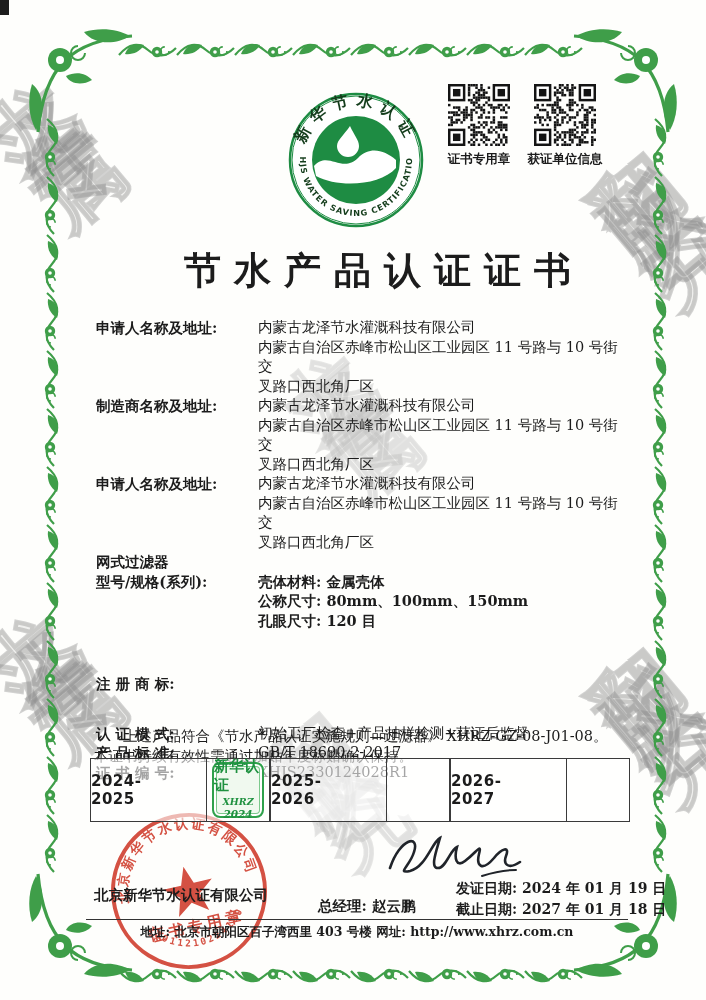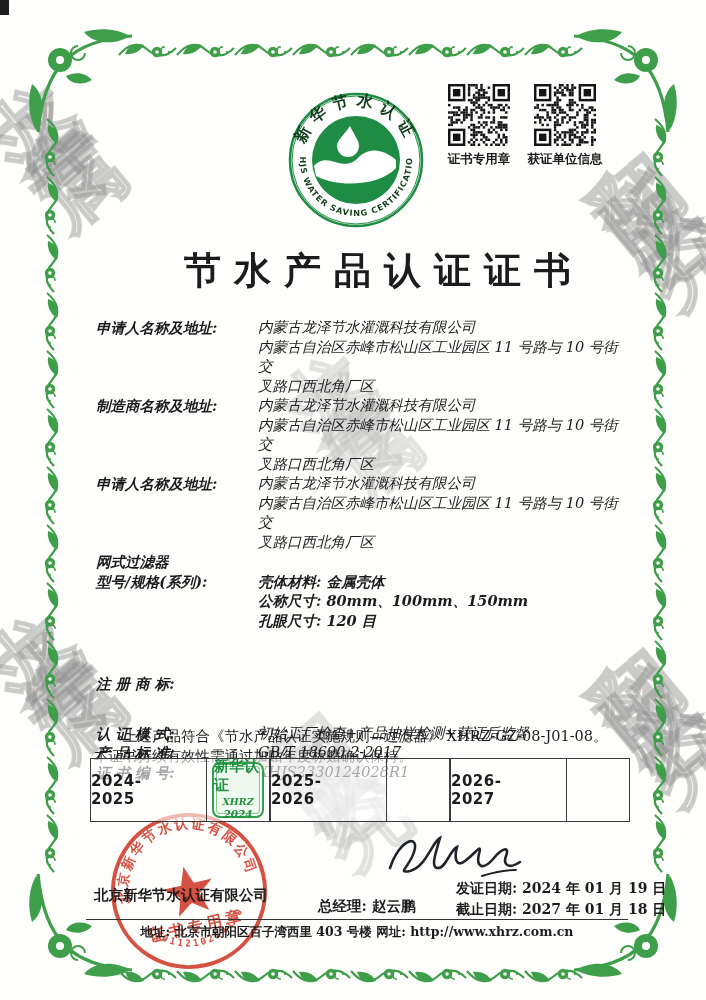--- a/index.html
+++ b/index.html
@@ -19,21 +19,21 @@
   .qr-block{position:absolute;top:84px;z-index:2;width:84px;text-align:center;}
   .qr-block.qr-left{left:437px;}
   .qr-block.qr-right{left:523px;}
   .qr-svg{width:62px;height:62px;display:block;margin:0 auto;}
   .qr-label{font-family:"DejaVu Sans","Liberation Sans",sans-serif;
             font-size:12.5px;font-weight:700;margin-top:5px;white-space:nowrap;}
   .cert-title{position:absolute;left:0;top:246px;width:100%;text-align:center;
               font-family:"DejaVu Sans","Liberation Sans",sans-serif;
               font-size:37px;font-weight:800;letter-spacing:13px;z-index:2;padding-left:31px;}
   
-  .fields{position:absolute;left:96px;top:318px;width:528px;z-index:2;font-size:14.5px;line-height:19.5px;font-style:italic;}
+  .fields{position:absolute;left:96px;top:318px;width:528px;z-index:2;font-size:14.5px;line-height:19.5px;}
   .frow{display:flex;align-items:flex-start;}
   .flabel{flex:0 0 162px;font-weight:700;white-space:nowrap;}
   .fvalue{flex:1;white-space:pre-line;}
   .fvalue.bold{font-weight:700;}
   .gap44{height:44px;} .gap30{height:30px;}
   .statement{position:absolute;left:94px;top:726px;width:526px;z-index:2;
              font-size:14.5px;font-weight:400;line-height:20px;text-indent:2em;}
   
   .yearrow{position:absolute;left:90px;top:758px;width:540px;display:flex;
            justify-content:space-between;z-index:2;}

